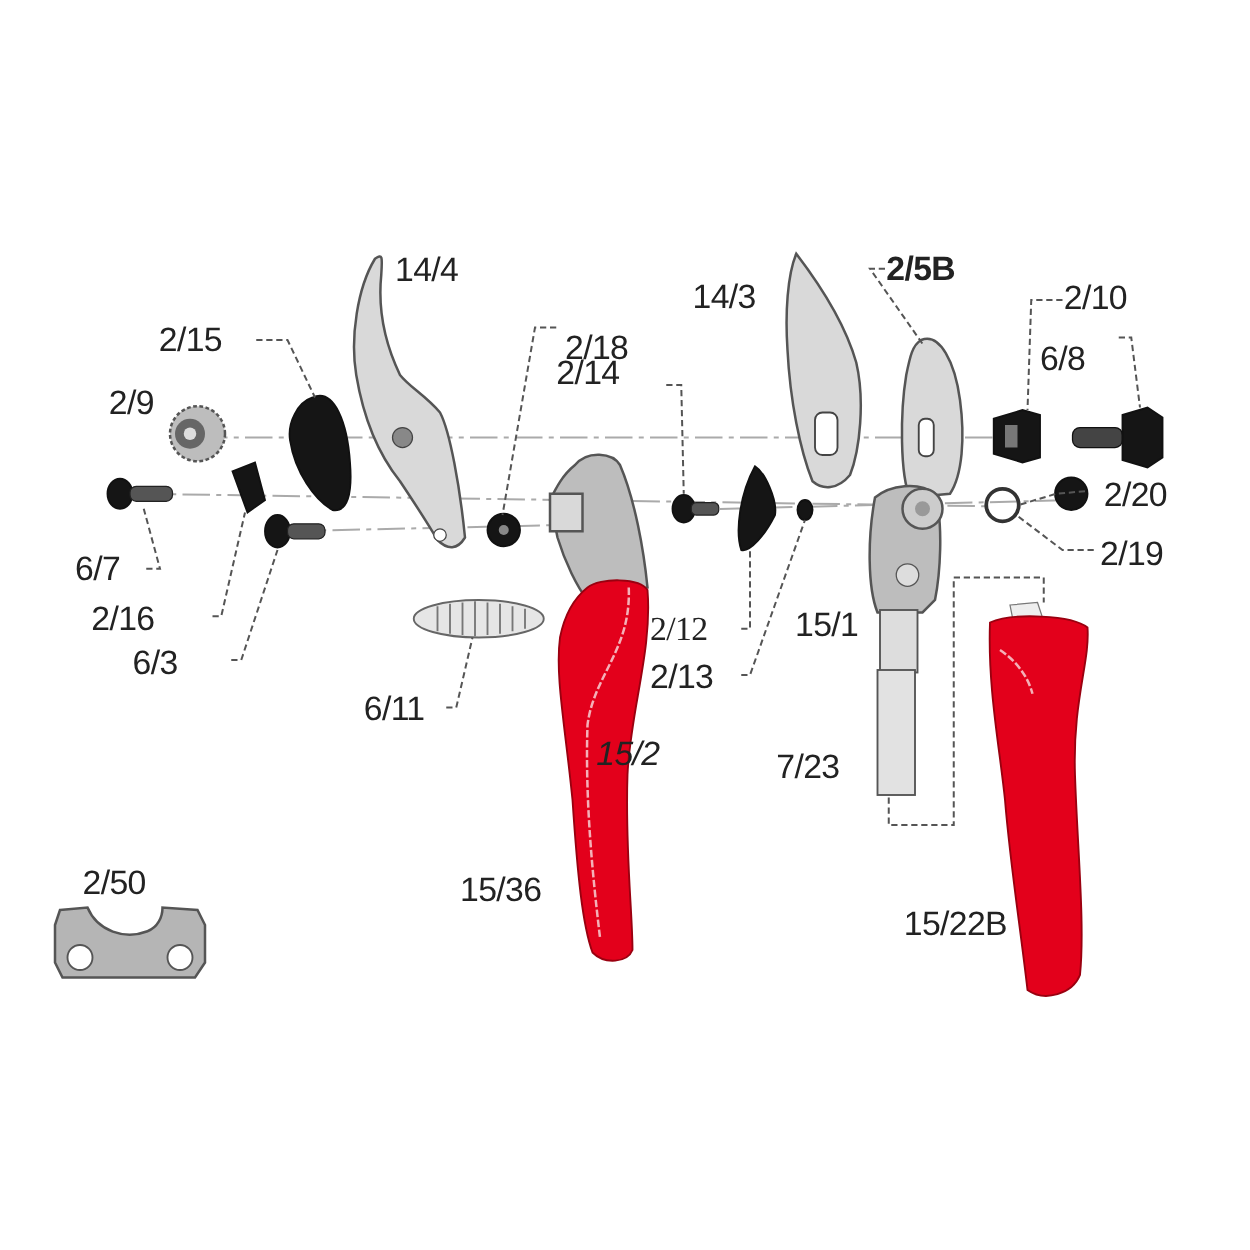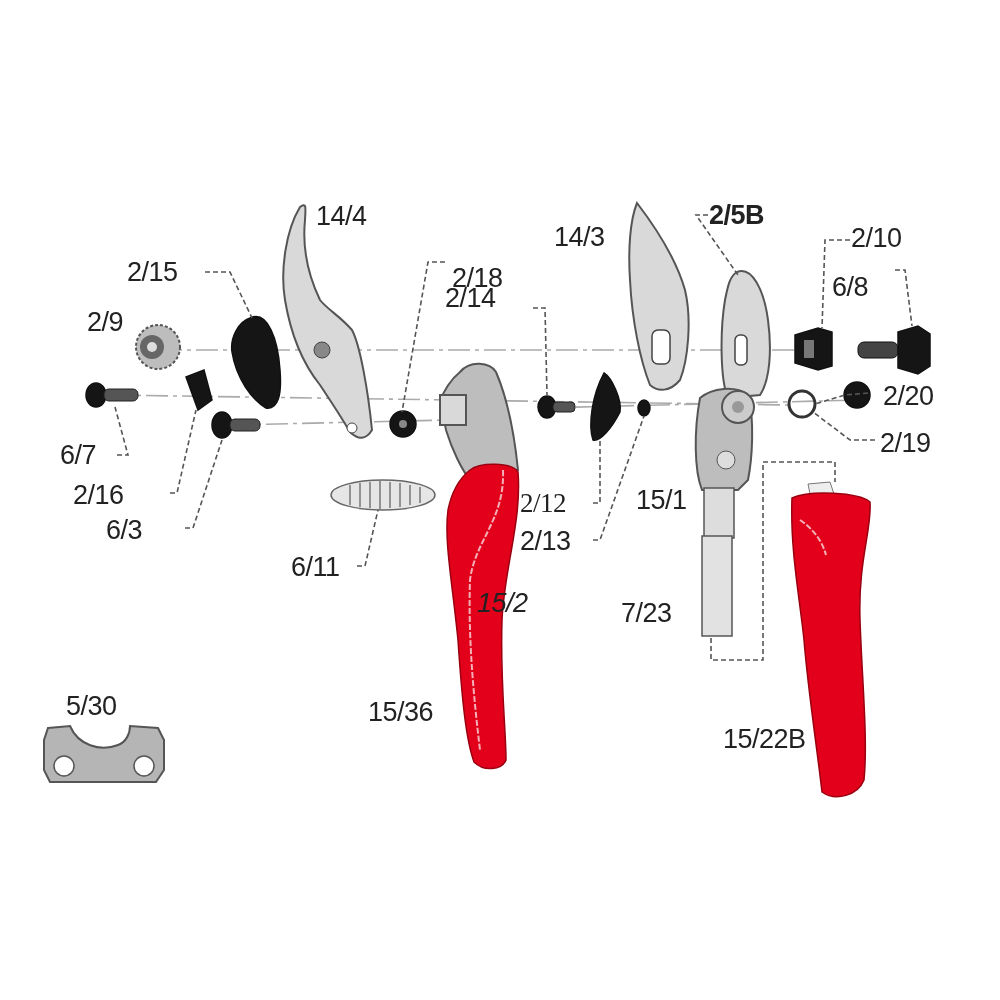--- a/index.html
+++ b/index.html
@@ -173,13 +173,13 @@
 <div class="lbl" style="left:520px;top:528px;">2/13</div>
 <div class="lbl" style="left:554px;top:210px;margin-top:14px;">14/3</div>
 <div class="lbl" style="left:709px;top:202px;font-weight:bold;">2/5B</div>
 <div class="lbl" style="left:636px;top:487px;">15/1</div>
 <div class="lbl" style="left:621px;top:600px;text-align:center;">7/23</div>
 <div class="lbl" style="left:851px;top:225px;">2/10</div>
 <div class="lbl" style="left:832px;top:274px;">6/8</div>
 <div class="lbl" style="left:883px;top:383px;">2/20</div>
 <div class="lbl" style="left:880px;top:430px;">2/19</div>
 <div class="lbl" style="left:723px;top:726px;">15/22B</div>
-<div class="lbl" style="left:66px;top:693px;">5/30</div>
+<div class="lbl" style="left:66px;top:693px;">2/50</div>
 
 </body></html>

